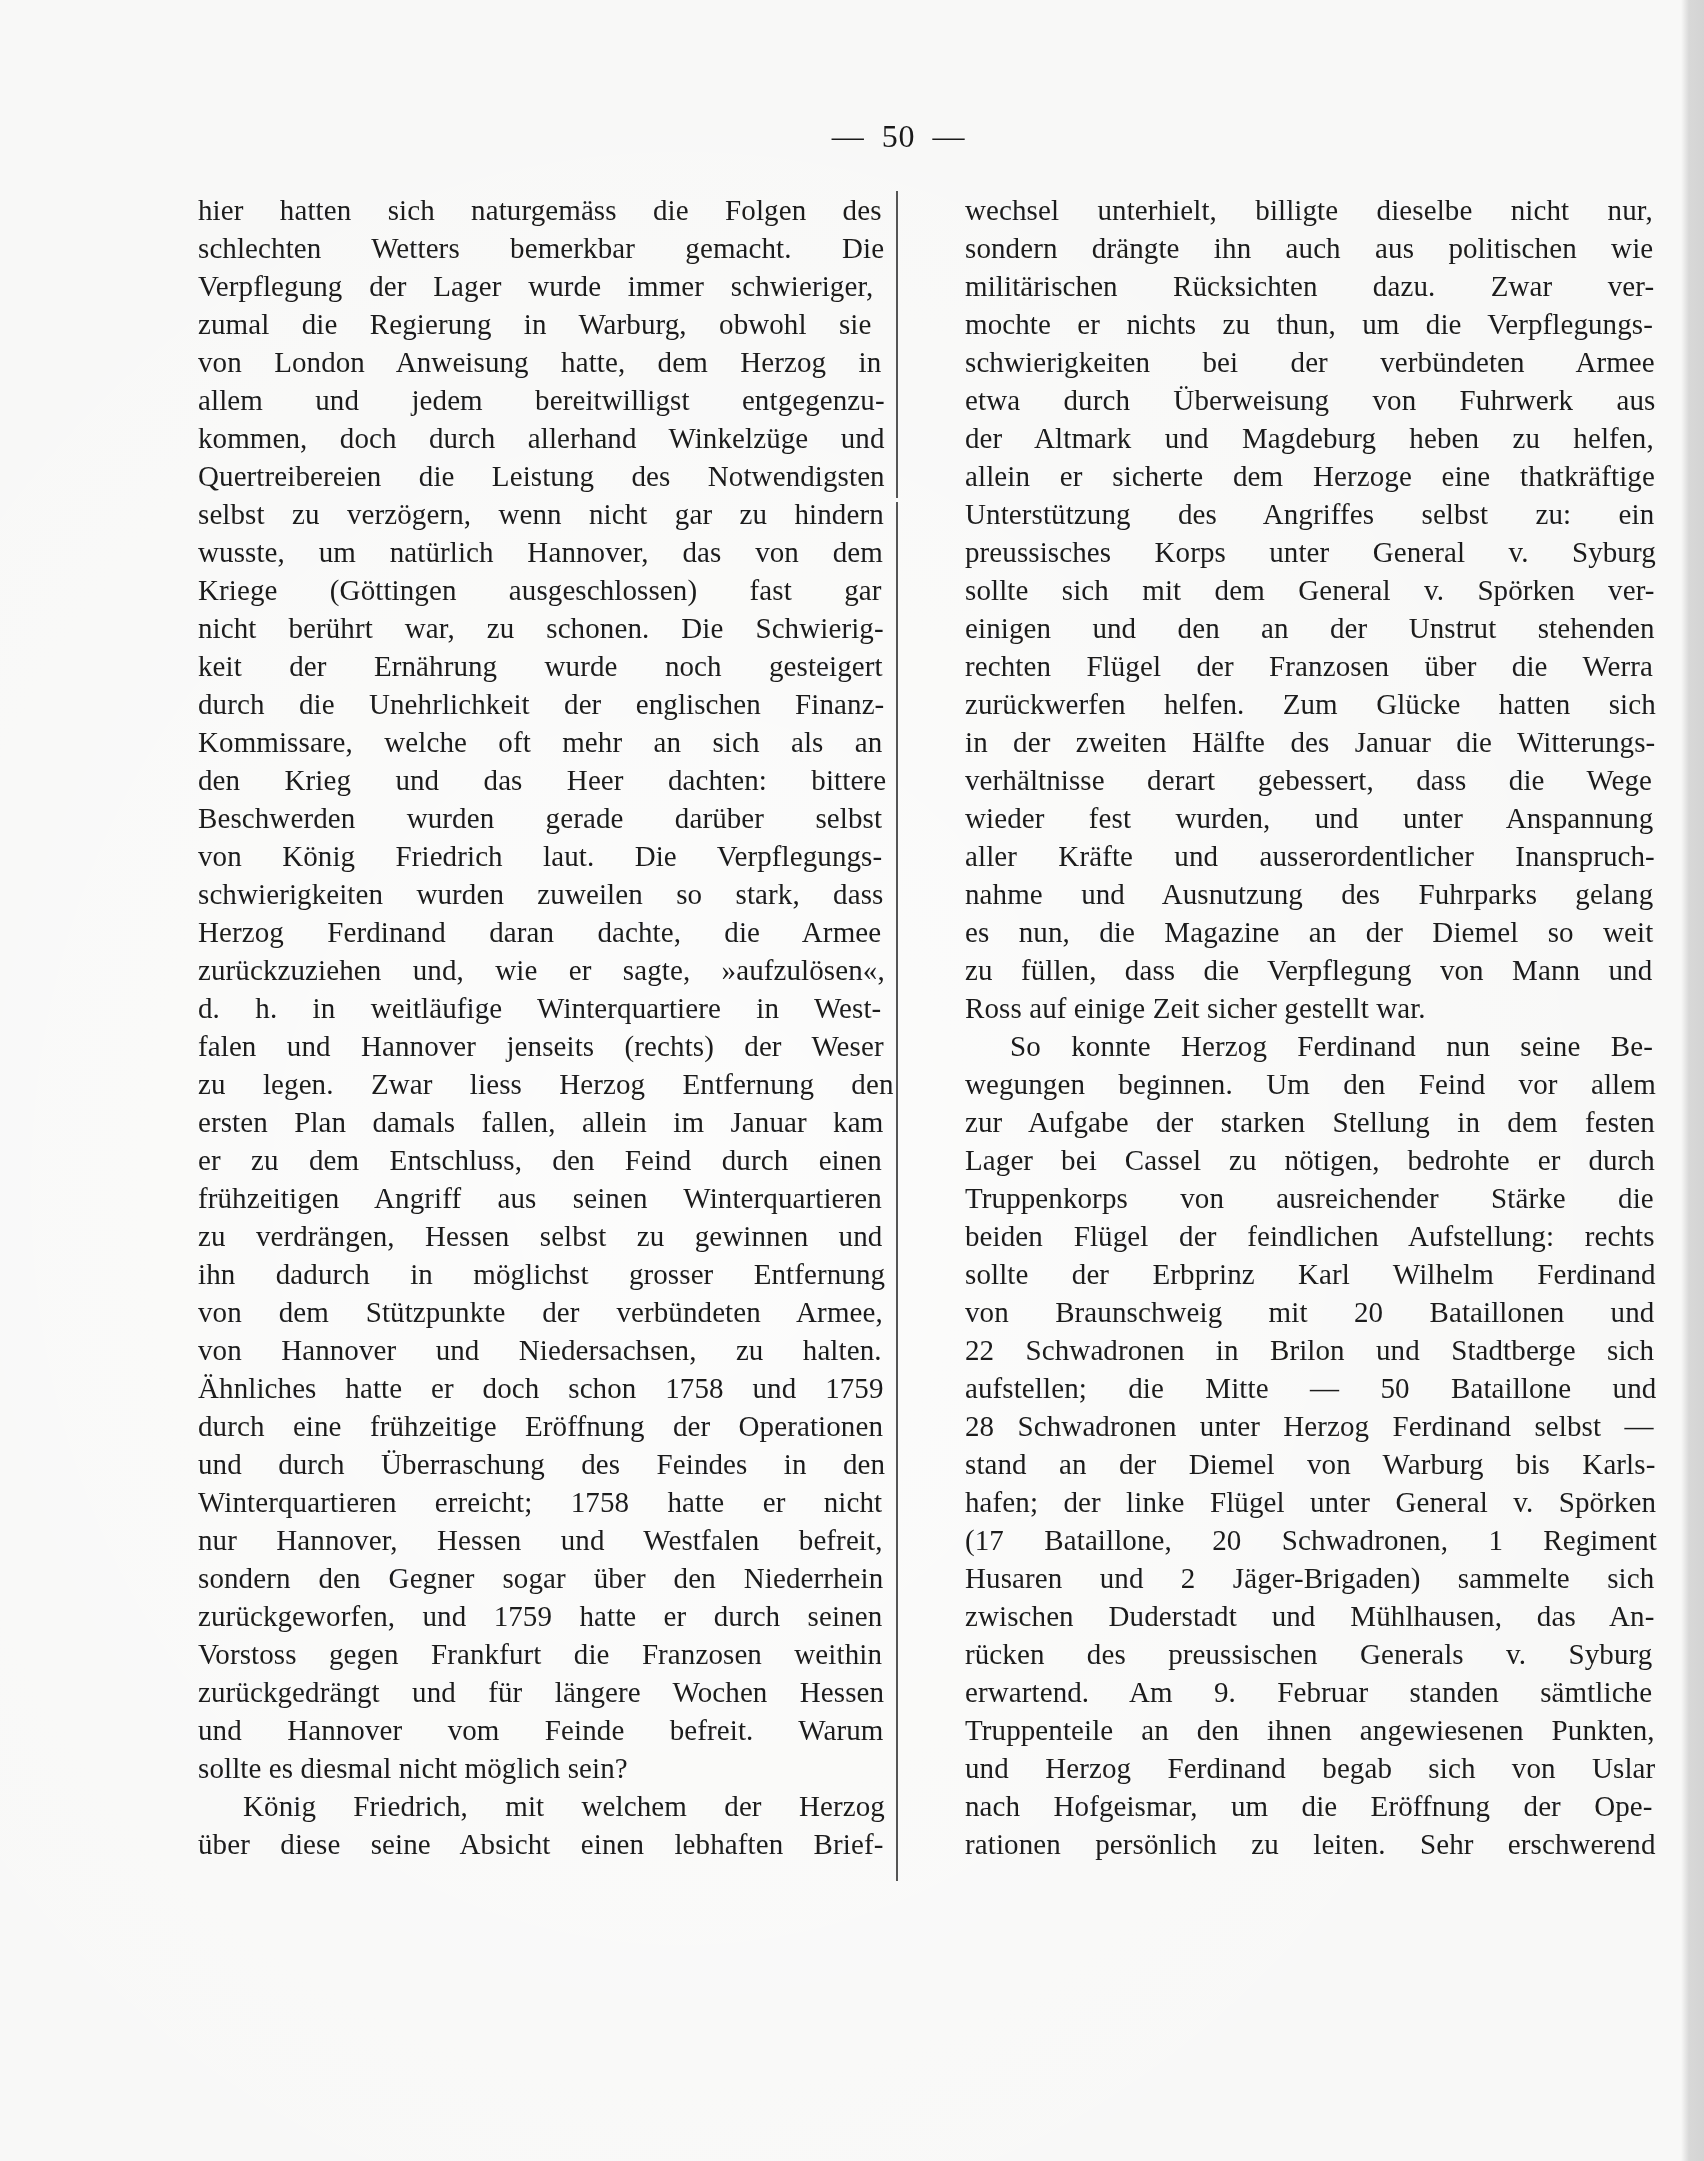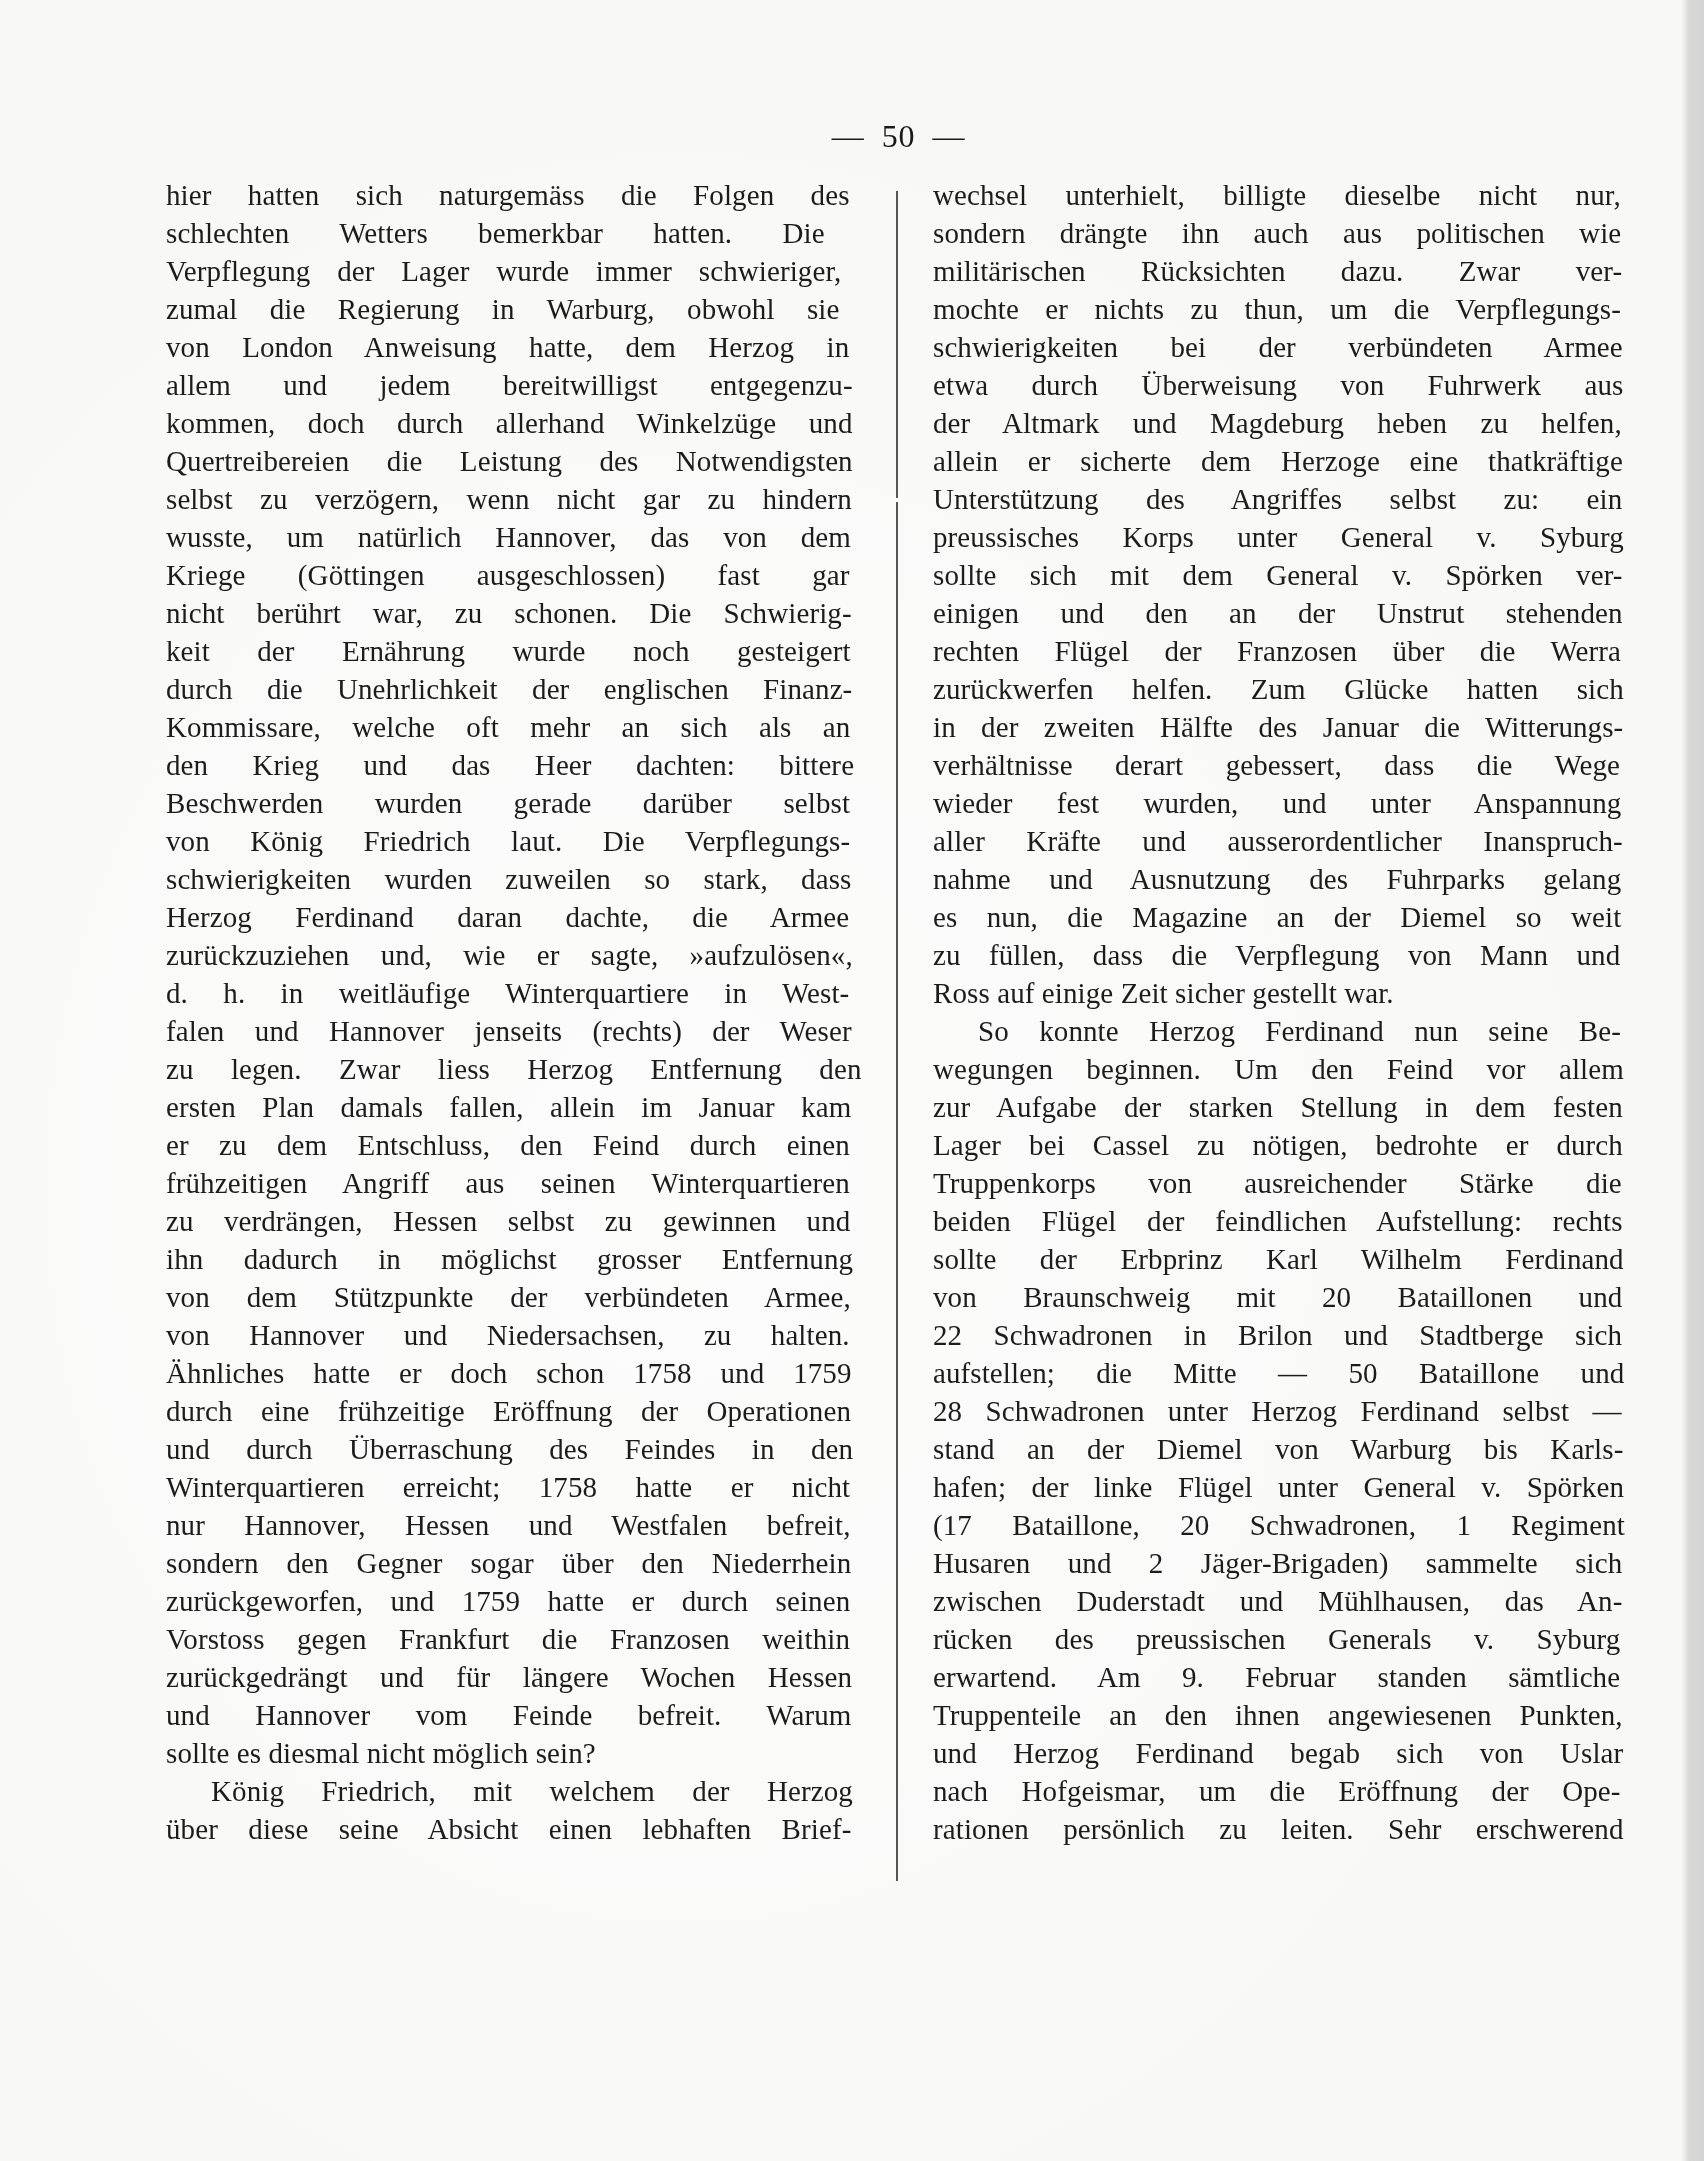--- a/index.html
+++ b/index.html
@@ -39,22 +39,23 @@
       width: 175px;
       text-align: center;
       font-size: 32px;
       line-height: 1;
       letter-spacing: 0.7px;
       color: #1a1a1a;
       white-space: pre;
     }
     .column {
       position: absolute;
-      top: 176px;
+      top: 191px;
       width: 688px;
+      margin-left: 32px;
     }
     .col-left {
       left: 166px;
     }
     .col-right {
       left: 933px;
       width: 692px;
     }
     .line {
       display: block;
@@ -91,21 +92,21 @@
 </head>
 <body>
 
 <div class="page">
   <div class="gutter-shadow"></div>
 
   <div class="page-number">—  50  —</div>
 
   <div class="column col-left" id="col-left">
       <span class="line" style="display: block; width: auto; word-spacing: 29px; text-align: left; text-align-last: left;">hier hatten sich naturgemäss die Folgen des</span>
-      <span class="line" style="display: block; width: auto; word-spacing: 43px; text-align: left; text-align-last: left;">schlechten Wetters bemerkbar hatten. Die</span>
+      <span class="line" style="display: block; width: auto; word-spacing: 43px; text-align: left; text-align-last: left;">schlechten Wetters bemerkbar gemacht. Die</span>
       <span class="line" style="display: block; width: auto; word-spacing: 19.4px; text-align: left; text-align-last: left;">Verpflegung der Lager wurde immer schwieriger,</span>
       <span class="line" style="display: block; width: auto; word-spacing: 25px; text-align: left; text-align-last: left;">zumal die Regierung in Warburg, obwohl sie</span>
       <span class="line" style="display: block; width: auto; word-spacing: 25px; text-align: left; text-align-last: left;">von London Anweisung hatte, dem Herzog in</span>
       <span class="line" style="display: block; width: auto; word-spacing: 45px; text-align: left; text-align-last: left;">allem und jedem bereitwilligst entgegenzu-</span>
       <span class="line" style="display: block; width: auto; word-spacing: 25px; text-align: left; text-align-last: left;">kommen, doch durch allerhand Winkelzüge und</span>
       <span class="line" style="display: block; width: auto; word-spacing: 30px; text-align: right; text-align-last: left;">Quertreibereien die Leistung des Notwendigsten</span>
       <span class="line" style="display: block; width: auto; word-spacing: 20px; text-align: left; text-align-last: left;">selbst zu verzögern, wenn nicht gar zu hindern</span>
       <span class="line" style="display: block; width: auto; word-spacing: 26.4px; text-align: left; text-align-last: left;">wusste, um natürlich Hannover, das von dem</span>
       <span class="line" style="display: block; width: auto; word-spacing: 45px; text-align: left; text-align-last: left;">Kriege (Göttingen ausgeschlossen) fast gar</span>
       <span class="line" style="display: block; width: auto; word-spacing: 24.6px; text-align: left; text-align-last: left;">nicht berührt war, zu schonen. Die Schwierig-</span>

